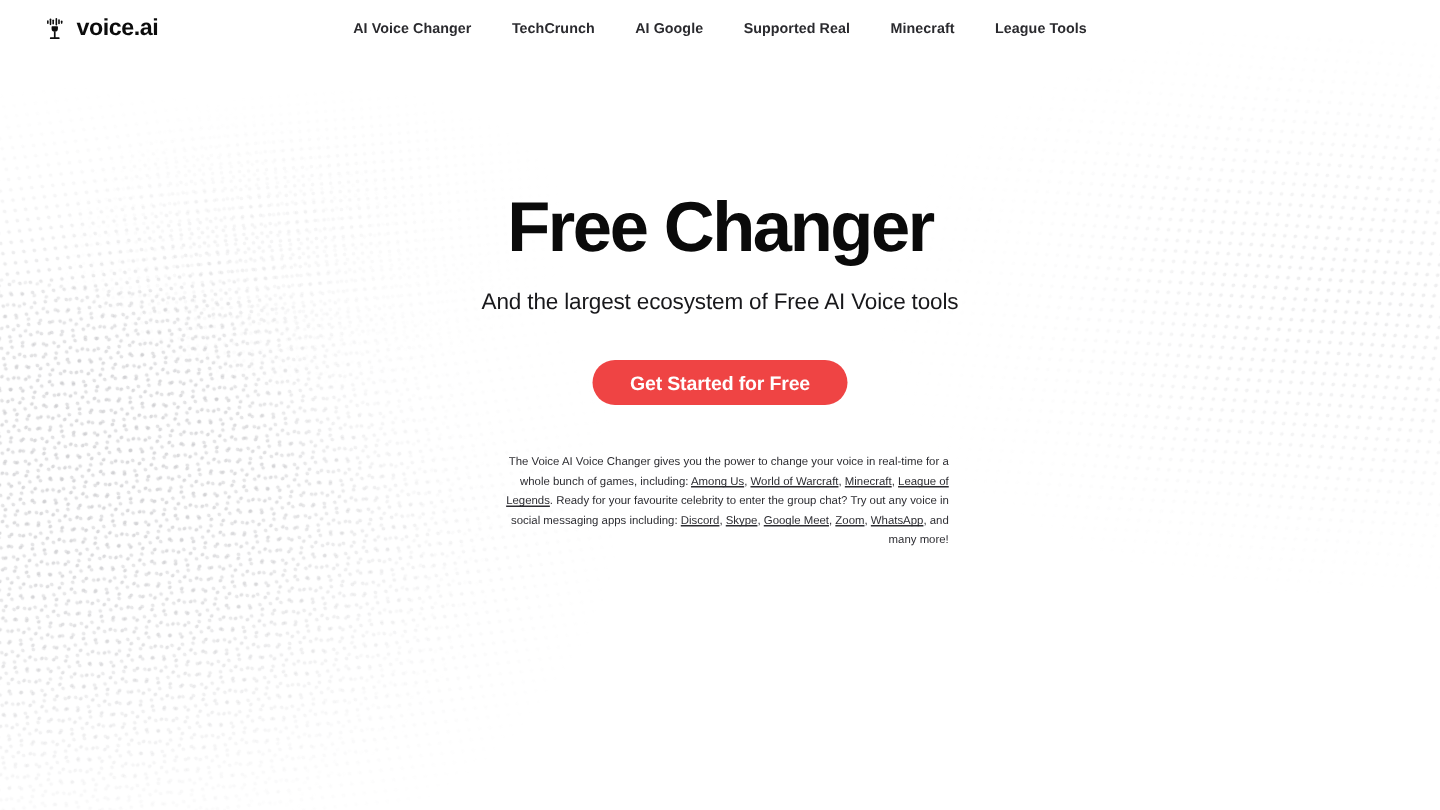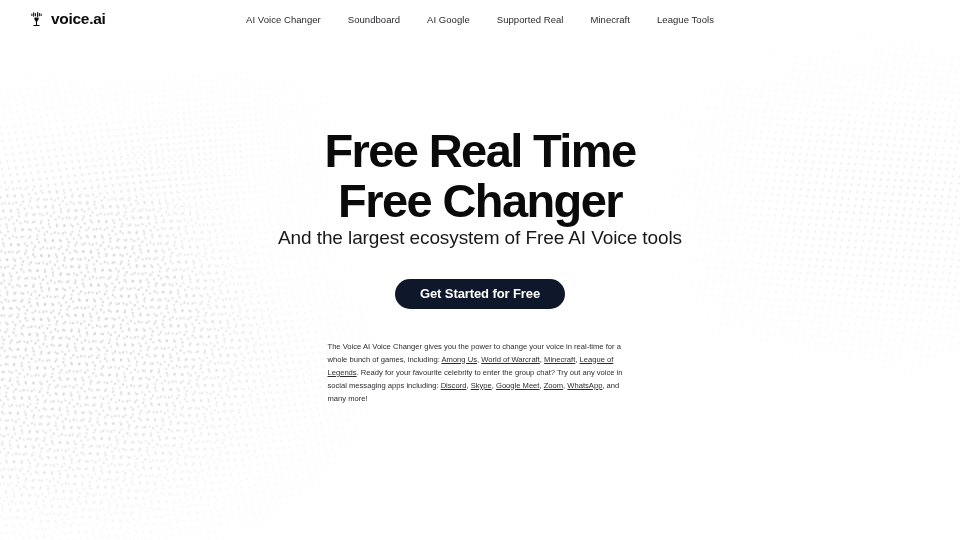--- a/index.html
+++ b/index.html
@@ -127,20 +127,21 @@
     line-height: 1;
   }
 
   .nav {
     position: absolute;
     left: 50%;
     transform: translateX(-50%);
     display: flex;
     align-items: center;
     gap: 27px;
+    font-weight: bold;
   }
 
   .nav-item {
     font-size: 9.5px;
     color: #2a2a2e;
     cursor: pointer;
     white-space: nowrap;
     letter-spacing: 0.05px;
   }
 
@@ -154,21 +155,22 @@
     font-size: 47px;
     line-height: 1.07;
     font-weight: 700;
     letter-spacing: -1.6px;
     color: #0a0a0a;
   }
 
   .hero-title .line { display: block; }
 
   .hero-sub {
-    font-size: 19px;
+    margin-top: 17px;
+    font-size: 15px;
     color: #18181b;
     letter-spacing: -0.1px;
   }
 
   .cta-wrap {
     margin-top: 30px;
     display: flex;
     justify-content: center;
   }
 
@@ -189,21 +191,21 @@
     align-items: center;
     justify-content: center;
   }
 
   .blurb {
     margin: 31px auto 16px;
     width: 305px;
     font-size: 7.6px;
     line-height: 1.72;
     color: #2c2c31;
-    text-align: left;
+    text-align: right;
   }
 
   .blurb a {
     color: #2c2c31;
     text-decoration: underline;
     cursor: pointer;
   }
 
   
   .featured {
@@ -267,39 +269,38 @@
           <path d="M9.6 9.2h4.8a0.6 0.6 0 0 1 0.6 0.6v1.6a3 3 0 0 1-3 3 3 3 0 0 1-3-3V9.8a0.6 0.6 0 0 1 0.6-0.6z" fill="#0c0c0c"></path>
           <line x1="12" y1="14.6" x2="12" y2="20.2" stroke="#0c0c0c" stroke-width="1.6" stroke-linecap="round"></line>
           <line x1="8.2" y1="20.4" x2="15.8" y2="20.4" stroke="#0c0c0c" stroke-width="1.6" stroke-linecap="round"></line>
         </svg>
       </span>
       <span class="brand-name">voice.ai</span>
     </div>
 
     <nav class="nav">
       <span class="nav-item">AI Voice Changer</span>
-      <span class="nav-item">Soundboard</span>
+      <span class="nav-item">TechCrunch</span>
       <span class="nav-item">AI Google</span>
       <span class="nav-item">Supported Real</span>
       <span class="nav-item">Minecraft</span>
       <span class="nav-item">League Tools</span>
     </nav>
   </header>
 
   <main class="hero">
 
     <h1 class="hero-title">
-      <span class="line">Free Real Time</span>
       <span class="line">Free Changer</span>
     </h1>
 
     <p class="hero-sub">And the largest ecosystem of Free AI Voice tools</p>
 
     <div class="cta-wrap">
-      <button class="cta-button" style="background: #0f172a;">Get Started for Free</button>
+      <button class="cta-button" style="background: #ef4444;">Get Started for Free</button>
     </div>
 
     <p class="blurb">
       <span>The Voice AI Voice Changer gives you the power to change your voice in real-time for a whole bunch of games, including: </span><a>Among Us</a>, <a>World of Warcraft</a>, <a>Minecraft</a>, <a>League of Legends</a><span>. Ready for your favourite celebrity to enter the group chat? Try out any voice in social messaging apps including: </span><a>Discord</a>, <a>Skype</a>, <a>Google Meet</a>, <a>Zoom</a>, <a>WhatsApp</a><span>, and many more!</span>
     </p>
   </main>
 
 
 </div>
 

